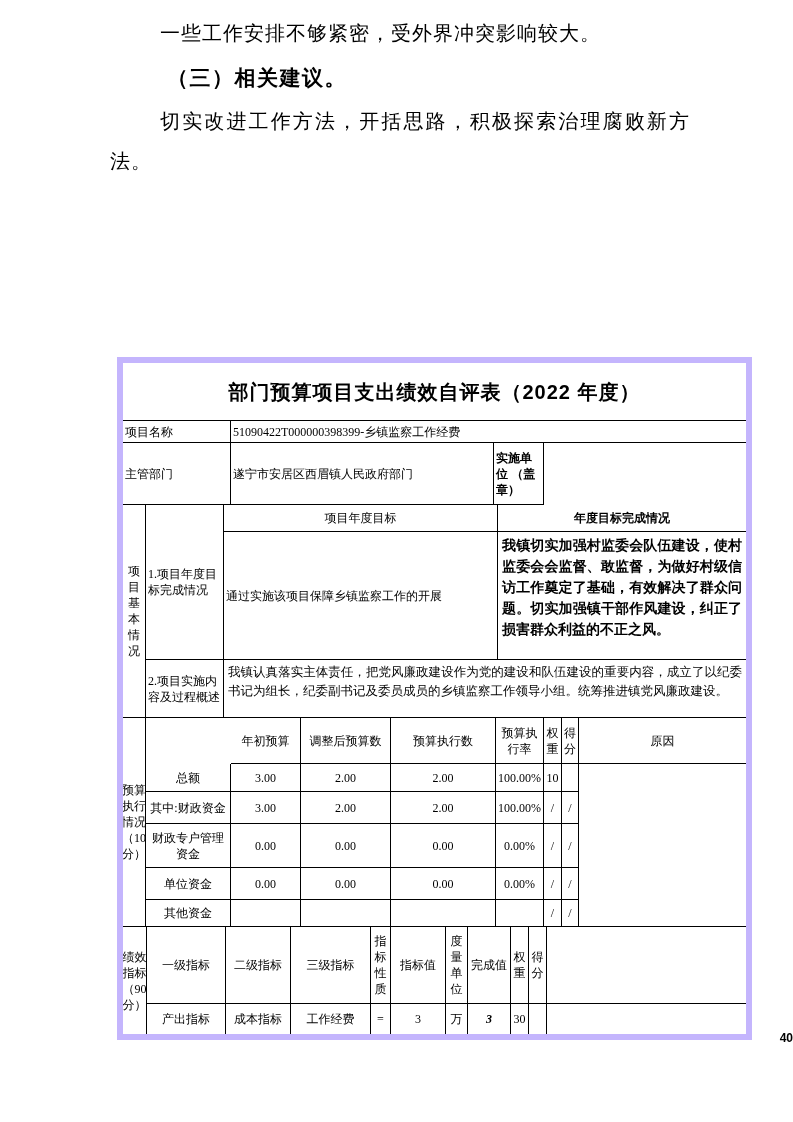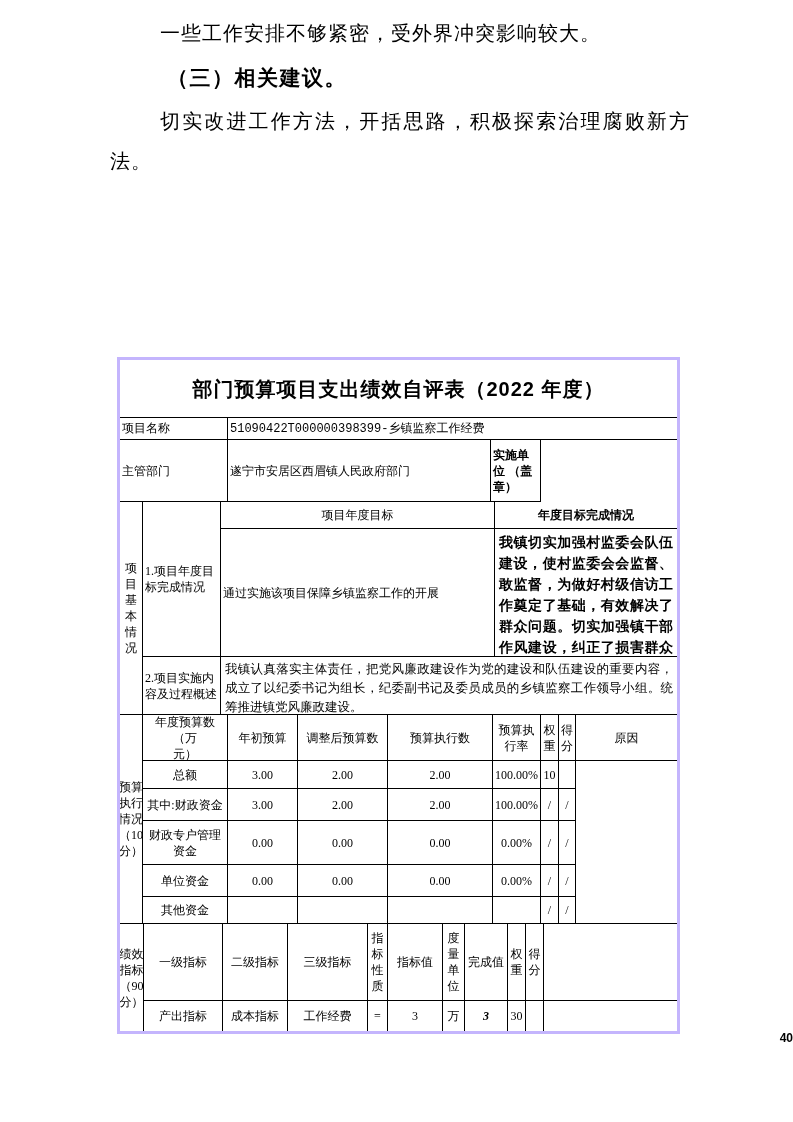--- a/index.html
+++ b/index.html
@@ -11,38 +11,38 @@
   .intro{position:absolute;top:0;left:110px;width:580px;}
   .h-sub{font-size:21px;font-weight:bold;letter-spacing:1.5px;line-height:32px;margin:0;}
   .h2{margin-top:101px;text-indent:57px;}
   .h3{margin-top:9px;text-indent:57px;}
   .para{font-size:20px;letter-spacing:1px;line-height:40px;margin:0;text-align:justify;}
   .p1{margin-top:13px;text-indent:50px;}
   .p2{margin-top:7px;text-indent:50px;}
   .attach{margin-top:9px;font-size:20px;letter-spacing:1px;line-height:30px;text-indent:50px;}
 
   
-  .tbl{position:absolute;left:117px;top:357px;width:563px;box-sizing:border-box;
-       border:3px solid #c4b5fd;background:#fff;}
+  .tbl{position:absolute;left:117px;top:357px;width:635px;box-sizing:border-box;
+       border:6px solid #c4b5fd;background:#fff;}
   .sec{display:grid;}
   .cell{
     box-sizing:border-box;display:flex;align-items:center;justify-content:center;
     text-align:center;font-size:12px;line-height:16px;padding:1px 2px;
     border-right:1px solid #000;border-bottom:1px solid #000;overflow:hidden;
   }
   .nbr{border-right:none;}  .nbb{border-bottom:none;}
   .left{justify-content:flex-start;text-align:left;}
   .pre{white-space:pre-line;}
   .bsans{font-family:"Liberation Sans","DejaVu Sans",sans-serif;font-weight:bold;}
   .blockcell{display:block;text-align:justify;padding:3px 4px;}
   .it{font-style:italic;font-weight:bold;}
 
   .sec-title{grid-template-columns:1fr;grid-template-rows:58px;}
   .title-cell{font-size:20px;letter-spacing:1px;}
-  .sec-b{grid-template-columns:108px 1fr;grid-template-rows:22px;font-family:Liberation Mono, monospace;}
+  .sec-b{grid-template-columns:108px 1fr;grid-template-rows:22px;}
   .sec-c{grid-template-columns:108px 263px 50px 1fr;grid-template-rows:62px;}
   .sec-d{grid-template-columns:23px 78px 274px 1fr;grid-template-rows:27px 128px 58px;}
   .sec-e{grid-template-columns:23px 85px 70px 90px 105px 48px 18px 17px 1fr;
          grid-template-rows:46px 28px 32px 44px 32px 27px;}
   .sec-f{grid-template-columns:24px 79px 65px 80px 20px 55px 22px 43px 18px 18px 1fr;
          grid-template-rows:77px 30px;}
   .comp-text{font-size:14px;line-height:21px;}
   .proc-text{font-size:12.5px;line-height:19px;}
   .num40{position:absolute;top:1031px;left:0;width:793px;text-align:right;
          font-family:"Liberation Sans","DejaVu Sans",sans-serif;font-weight:bold;font-size:12px;}
@@ -89,22 +89,20 @@
 容及过程概述</div>
     <div class="cell blockcell proc-text nbr" style="grid-area:3/3/4/5">我镇认真落实主体责任，把党风廉政建设作为党的建设和队伍建设的重要内容，成立了以纪委书记为组长，纪委副书记及委员成员的乡镇监察工作领导小组。统筹推进镇党风廉政建设。</div>
   </div>
 
   <div class="sec sec-e">
     <div class="cell pre" style="grid-area:1/1/7/2">预算
 执行
 情况
 （10
 分）</div>
-    <div class="cell pre" style="grid-area:1/2/2/3">年度预算数（万
-元）</div>
     <div class="cell" style="grid-area:1/3/2/4">年初预算</div>
     <div class="cell" style="grid-area:1/4/2/5">调整后预算数</div>
     <div class="cell" style="grid-area:1/5/2/6">预算执行数</div>
     <div class="cell pre" style="grid-area:1/6/2/7">预算执
 行率</div>
     <div class="cell pre" style="grid-area:1/7/2/8">权
 重</div>
     <div class="cell pre" style="grid-area:1/8/2/9">得
 分</div>
     <div class="cell nbr" style="grid-area:1/9/2/10">原因</div>

